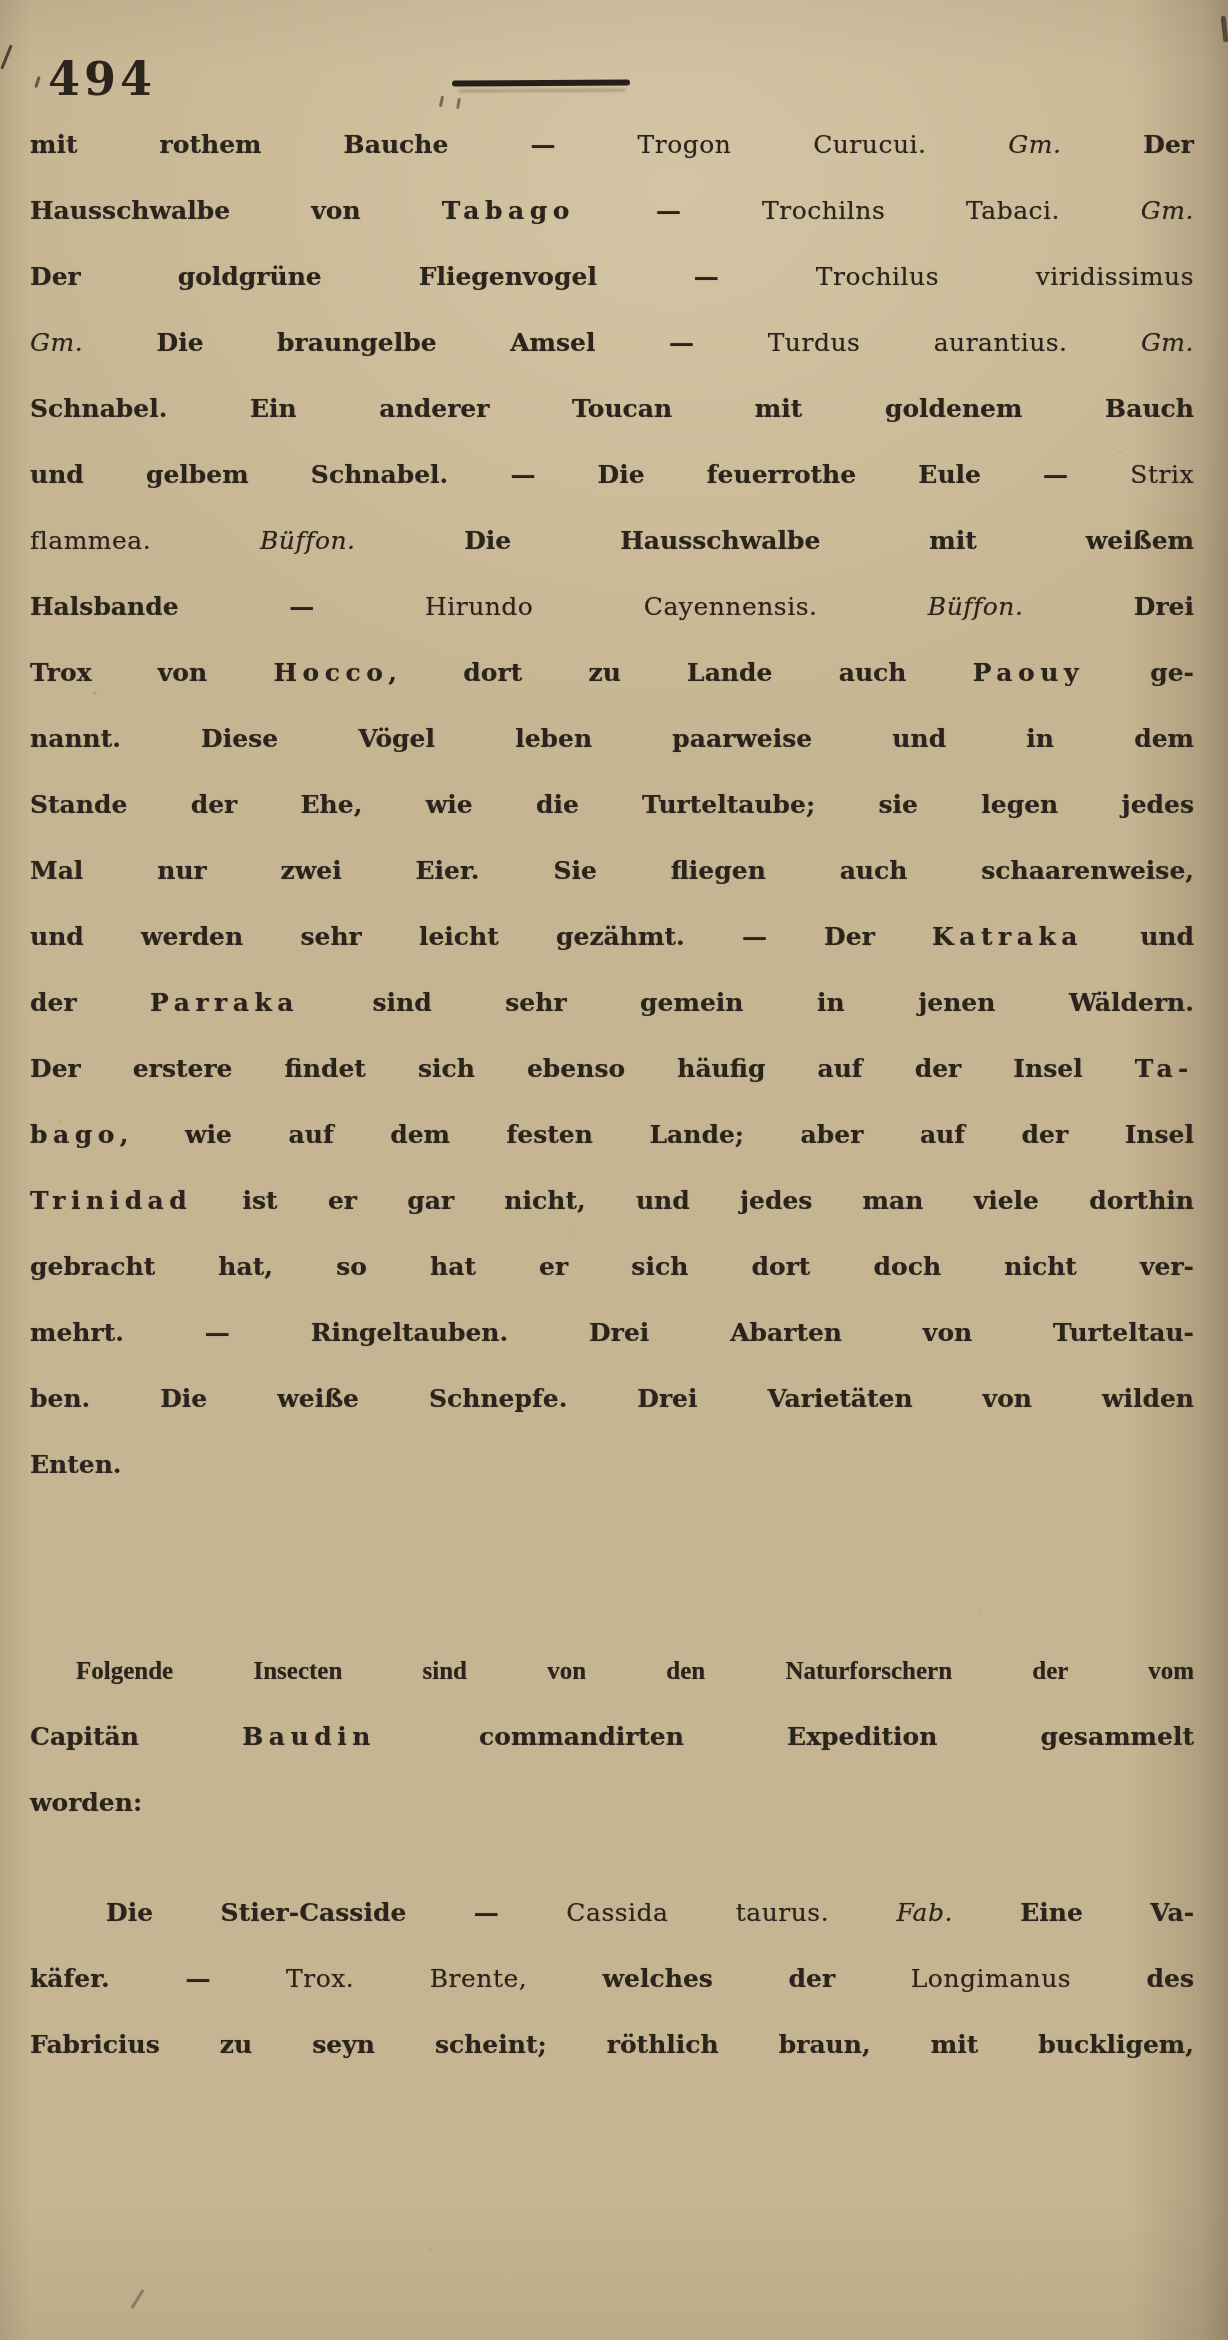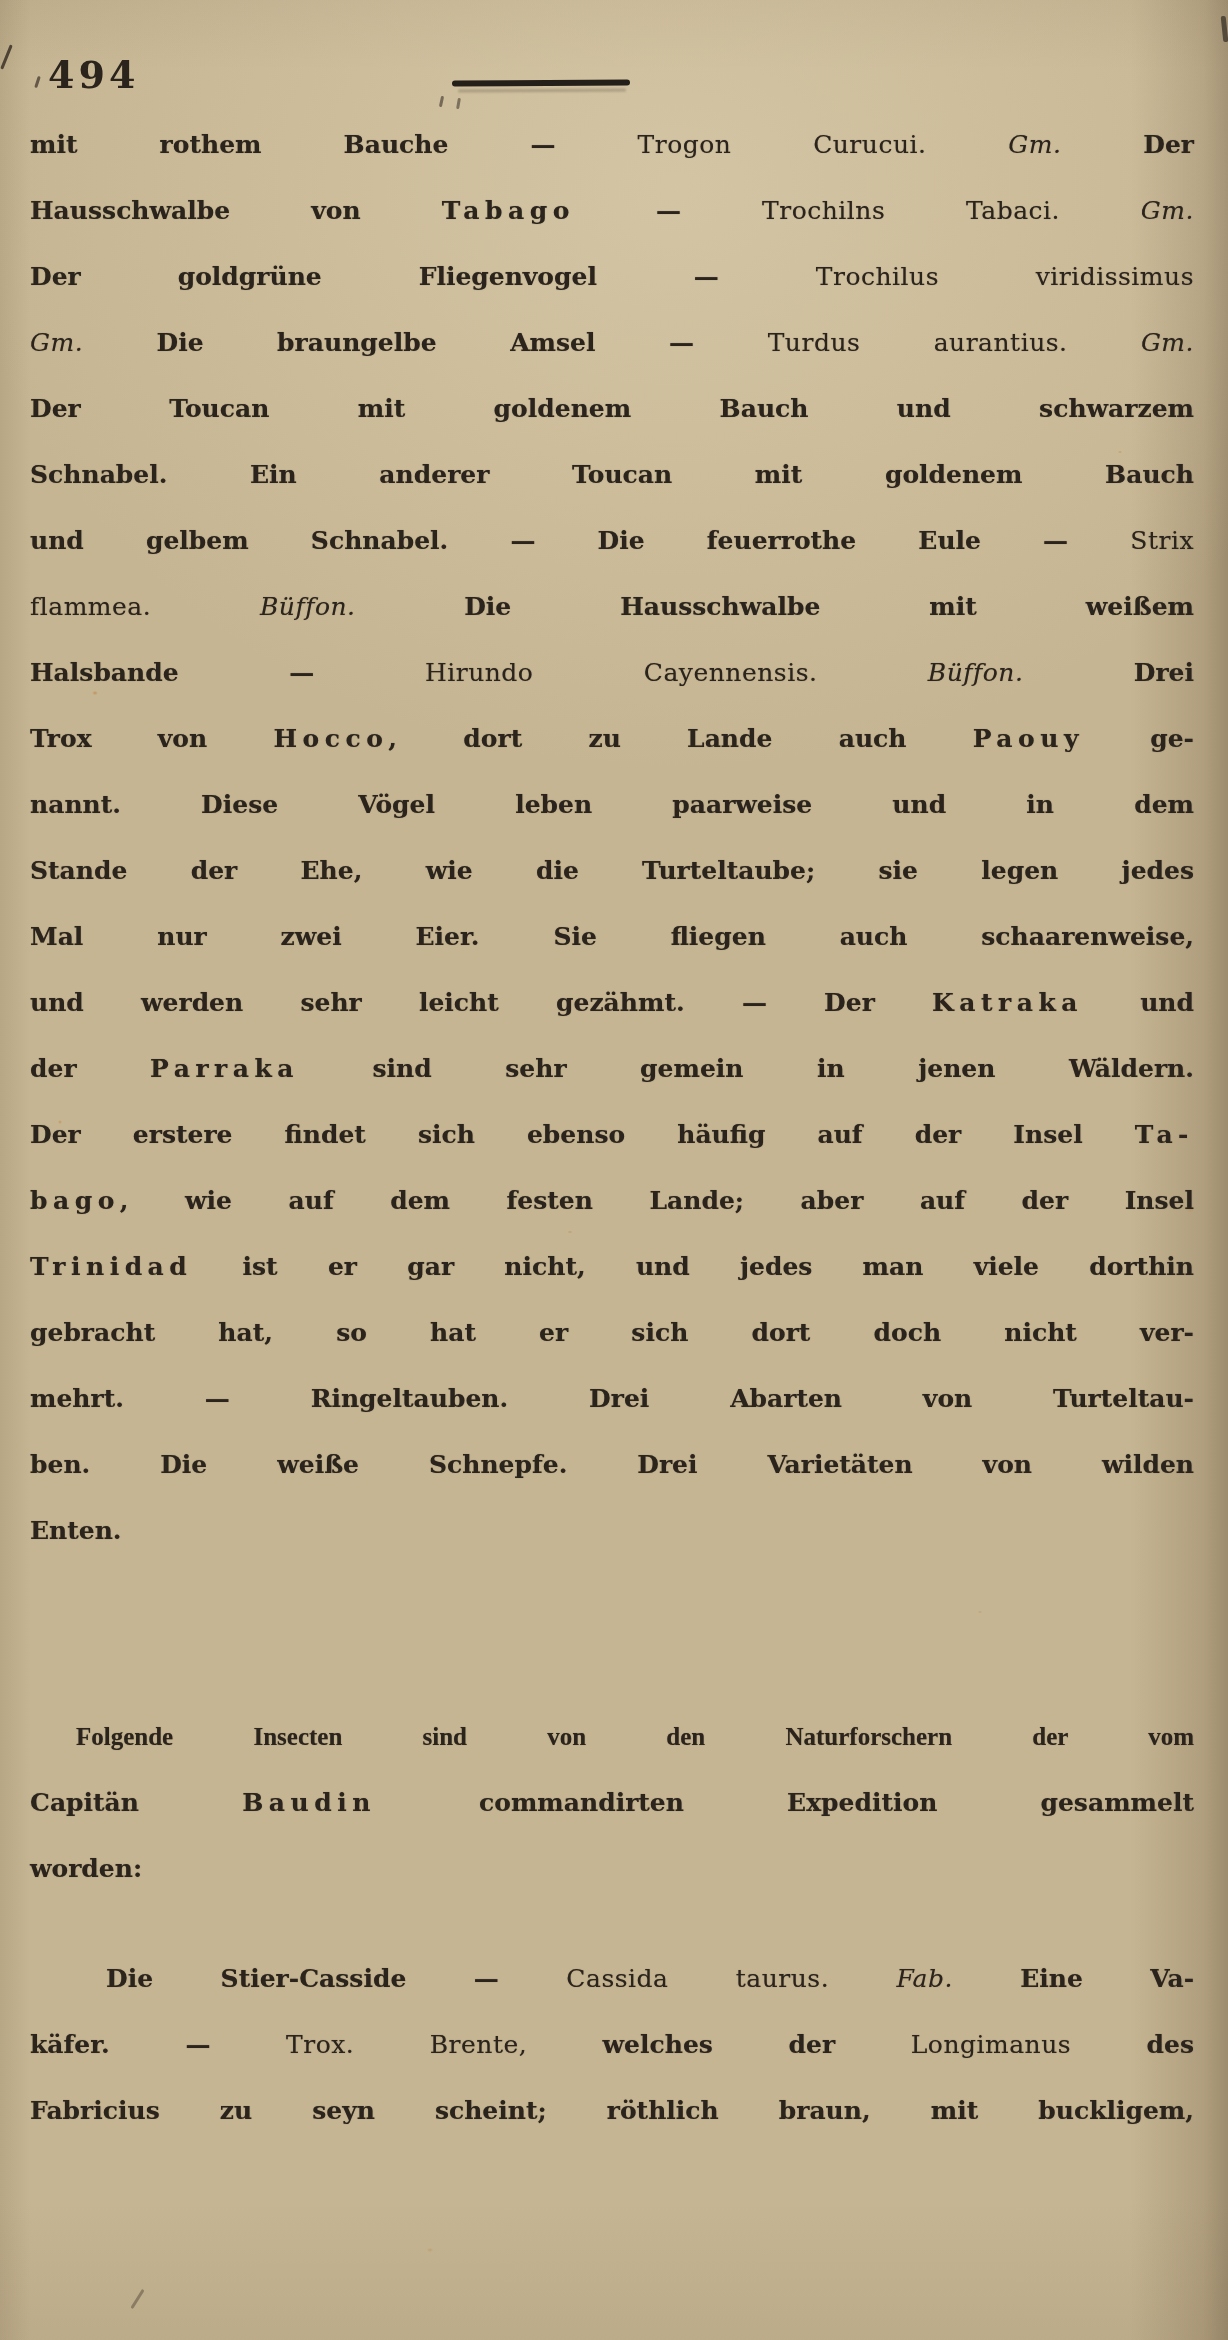--- a/index.html
+++ b/index.html
@@ -17,21 +17,21 @@
       radial-gradient(3px 2px at 980px 1612px, rgba(180,120,50,.35), transparent 70%),
       radial-gradient(6px 4px at 1190px 1210px, rgba(200,130,60,.3), transparent 70%),
       radial-gradient(5px 3px at 430px 2250px, rgba(180,120,50,.3), transparent 70%),
       radial-gradient(1100px 900px at 55% 8%, rgba(222,209,178,.55), rgba(222,209,178,0) 65%),
       linear-gradient(to right, rgba(60,40,20,.10) 0%, rgba(60,40,20,0) 2.5%, rgba(60,40,20,0) 92%, rgba(60,40,20,.16) 98%, rgba(50,32,14,.28) 100%),
       linear-gradient(to bottom, rgba(60,40,20,.06) 0%, rgba(60,40,20,0) 3%, rgba(60,40,20,0) 94%, rgba(60,40,20,.07) 100%);
     background-color:var(--paper,#c6b592);
   }
   .page-number{
     position:absolute;left:48px;top:52px;
-    font-size:38px;font-weight:700;letter-spacing:4px;
+    font-size:46px;font-weight:700;letter-spacing:4px;
   }
   .separator-rule{
     position:absolute;left:452px;top:80px;width:178px;height:6px;
     background:#241f18;border-radius:3px;
     transform:rotate(-.3deg);
   }
   .separator-rule::after{
     content:"";position:absolute;left:6px;top:9px;width:168px;height:3px;
     background:rgba(70,60,48,.28);border-radius:2px;filter:blur(1px);
   }
@@ -73,21 +73,20 @@
 
   <div class="page-number">494</div>
   <div class="separator-rule"></div>
 
   <div class="page-body">
       <div class="paragraph">
         <div class="line"><span class="seg-de">mit rothem Bauche — </span><span class="seg-la">Trogon Curucui. </span><span class="seg-it">Gm. </span><span class="seg-de">Der</span></div>
         <div class="line"><span class="seg-de">Hausschwalbe von </span><span class="seg-de seg-sp">Tabago</span><span class="seg-de"> — </span><span class="seg-la">Trochilns Tabaci. </span><span class="seg-it">Gm.</span></div>
         <div class="line"><span class="seg-de">Der goldgrüne Fliegenvogel — </span><span class="seg-la">Trochilus viridissimus</span></div>
         <div class="line"><span class="seg-it">Gm. </span><span class="seg-de">Die braungelbe Amsel — </span><span class="seg-la">Turdus aurantius. </span><span class="seg-it">Gm.</span></div>
-        <div class="line"><span class="seg-de">Der Toucan mit goldenem Bauch und schwarzem</span></div>
         <div class="line"><span class="seg-de">Schnabel. Ein anderer Toucan mit goldenem Bauch</span></div>
         <div class="line"><span class="seg-de">und gelbem Schnabel. — Die feuerrothe Eule — </span><span class="seg-la">Strix</span></div>
         <div class="line"><span class="seg-la">flammea. </span><span class="seg-it">Büffon. </span><span class="seg-de">Die Hausschwalbe mit weißem</span></div>
         <div class="line"><span class="seg-de">Halsbande — </span><span class="seg-la">Hirundo Cayennensis. </span><span class="seg-it">Büffon. </span><span class="seg-de">Drei</span></div>
         <div class="line"><span class="seg-de">Trox von </span><span class="seg-de seg-sp">Hocco</span><span class="seg-de">, dort zu Lande auch </span><span class="seg-de seg-sp">Paouy</span><span class="seg-de"> ge-</span></div>
         <div class="line"><span class="seg-de">nannt. Diese Vögel leben paarweise und in dem</span></div>
         <div class="line"><span class="seg-de">Stande der Ehe, wie die Turteltaube; sie legen jedes</span></div>
         <div class="line"><span class="seg-de">Mal nur zwei Eier. Sie fliegen auch schaarenweise,</span></div>
         <div class="line"><span class="seg-de">und werden sehr leicht gezähmt. — Der </span><span class="seg-de seg-sp">Katraka</span><span class="seg-de"> und</span></div>
         <div class="line"><span class="seg-de">der </span><span class="seg-de seg-sp">Parraka</span><span class="seg-de"> sind sehr gemein in jenen Wäldern.</span></div>

